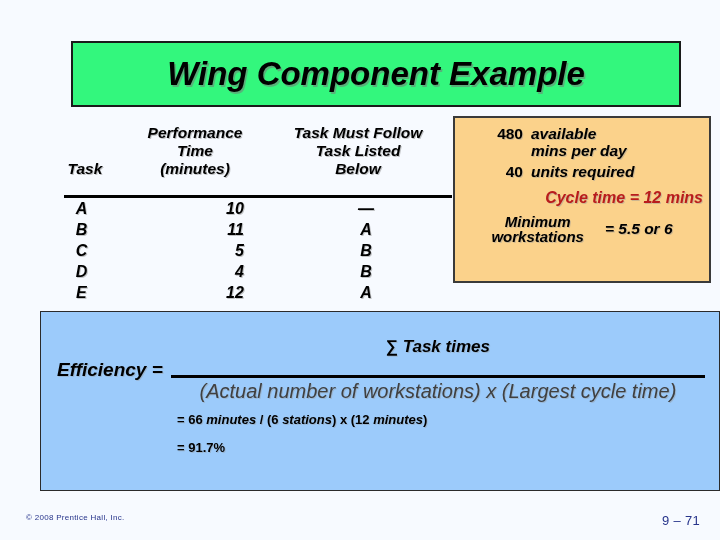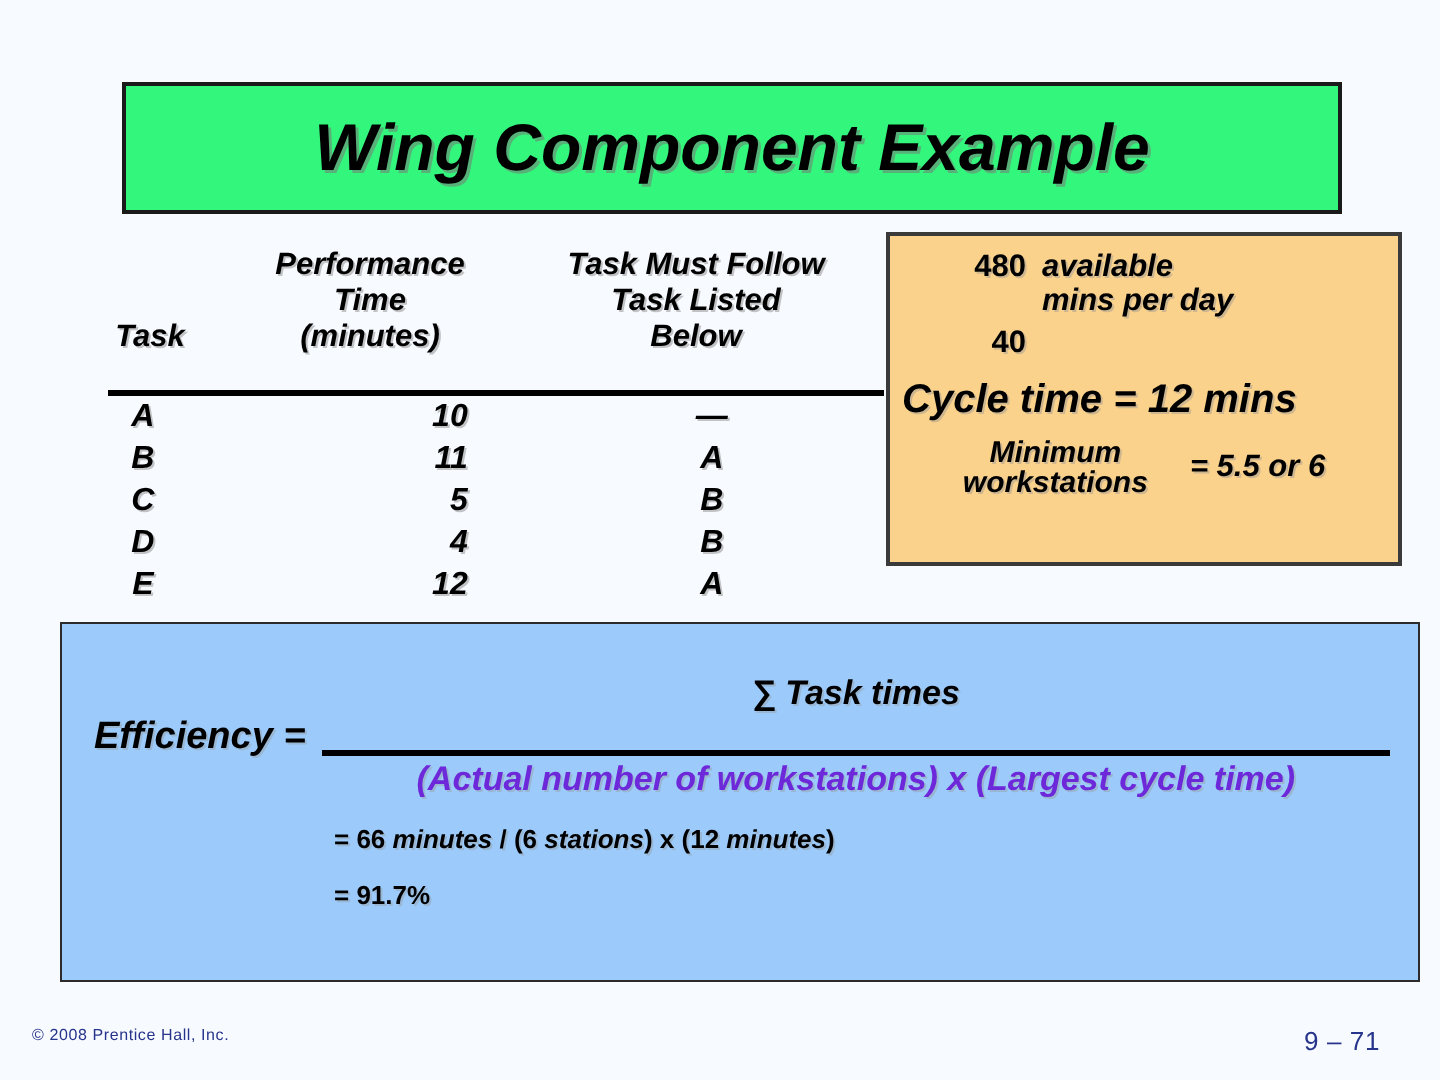--- a/index.html
+++ b/index.html
@@ -10,21 +10,21 @@
   body {
     width: 720px;
     height: 540px;
     background: #f7faff;
     font-family: "Liberation Sans", sans-serif;
     overflow: hidden;
     position: relative;
   }
   #slide {
     position: absolute;
-    left: 6px; top: 0;
+    left: 16px; top: 0;
     width: 696px;
     height: 540px;
   }
 
   
   .title-banner {
     position: absolute;
     left: 55px;
     top: 41px;
     width: 610px;
@@ -119,25 +119,25 @@
   }
   .info-num {
     width: 62px;
     text-align: right;
     padding-right: 8px;
     font-style: normal;
     flex: none;
   }
   .info-txt { line-height: 1.12; }
   .info-center {
-    text-align: left;
-    font-size: 20px;
-    font-weight: bold;
-    font-style: italic;
-    color: #000000;
+    text-align: right;
+    font-size: 16px;
+    font-weight: bold;
+    font-style: italic;
+    color: #b91c1c;
     margin-top: 8px;
     text-shadow: 1px 1px 0 rgba(150,150,150,0.45);
   }
   .min-row {
     display: flex;
     align-items: center;
     justify-content: center;
     margin-top: 7px;
   }
   .min-label {
@@ -198,24 +198,24 @@
     color: #000;
     padding-bottom: 18px;
     text-shadow: 1px 1px 0 rgba(150,150,150,0.4);
   }
   .frac-bar {
     height: 3px;
     background: #000;
     width: 100%;
   }
   .denom {
-    font-size: 17px;
-    font-weight: bold;
-    font-style: italic;
-    color: #6d28d9;
+    font-size: 20px;
+    font-weight: normal;
+    font-style: italic;
+    color: #404040;
     padding-top: 2px;
     white-space: nowrap;
     text-shadow: 1px 1px 0 rgba(150,150,150,0.4);
   }
   .result-line {
     position: absolute;
     font-size: 13px;
     font-weight: bold;
     color: #000;
     white-space: nowrap;
@@ -300,20 +300,21 @@
   <div class="info-box">
     <div class="info-line">
       <span class="info-num">480</span>
       <span class="info-txt">
         <span>available</span><br>
         <span>mins per day</span>
       </span>
     </div>
     <div class="info-line" style="margin-top:3px;align-items:center;">
       <span class="info-num">40</span>
+      <span class="info-txt">units required</span>
     </div>
     <div class="info-center">Cycle time = 12 mins</div>
     <div class="min-row">
       <span class="min-label">
         <span>Minimum</span><br>
         <span>workstations</span>
       </span>
       <span class="min-val">= 5.5 or 6</span>
     </div>
   </div>

